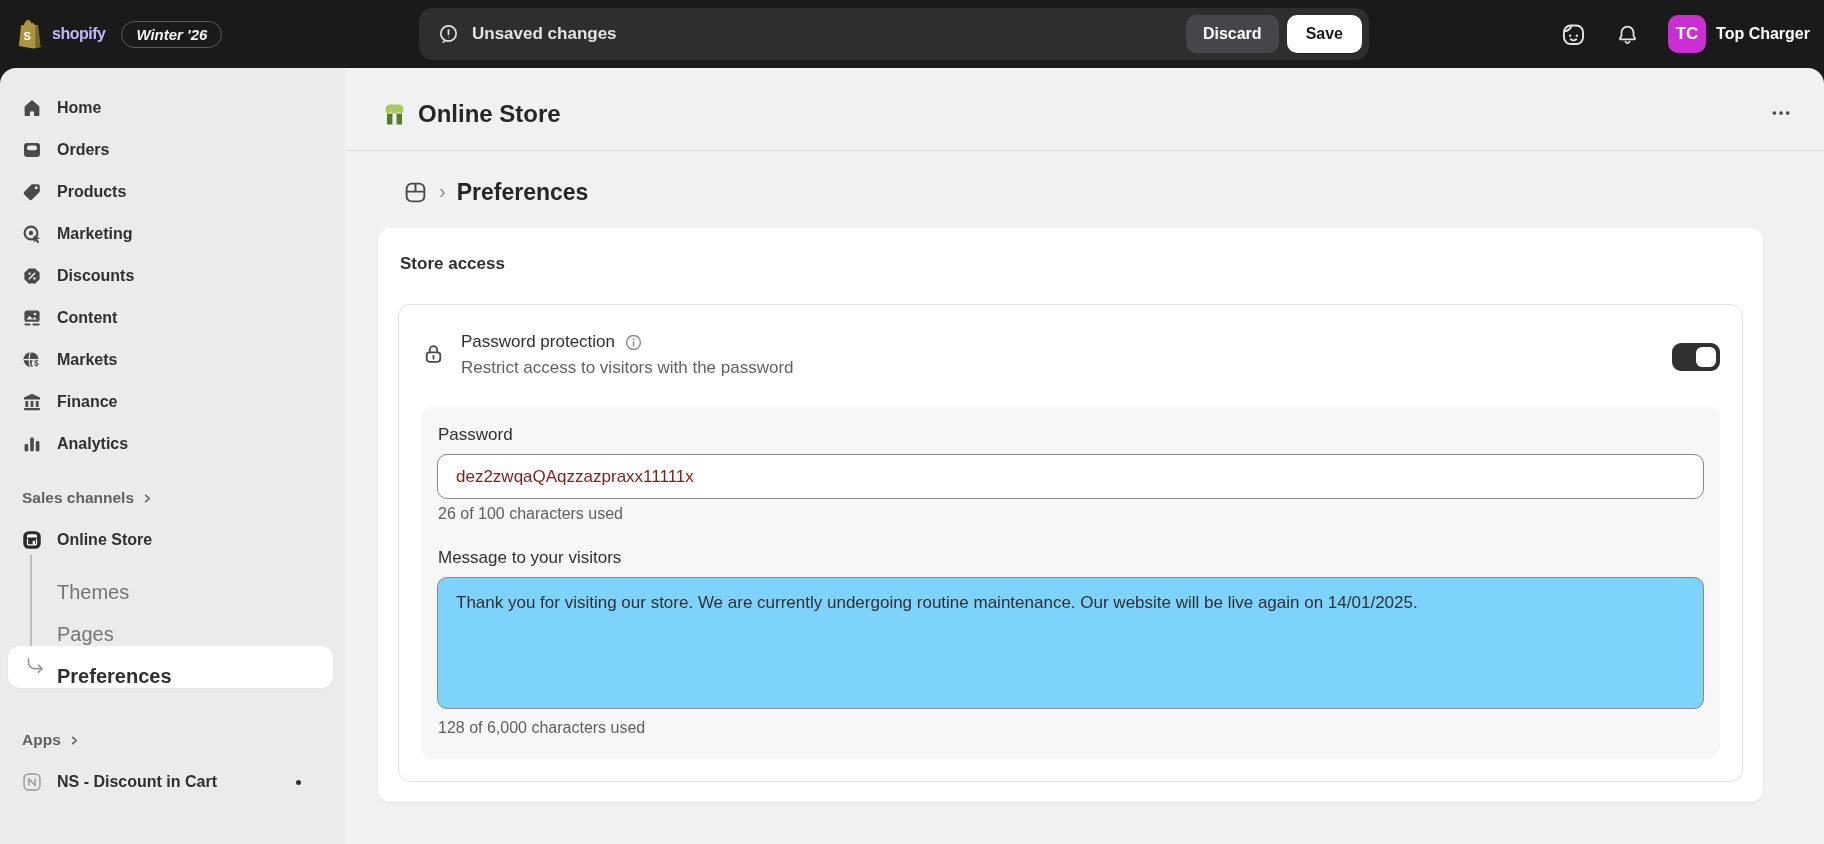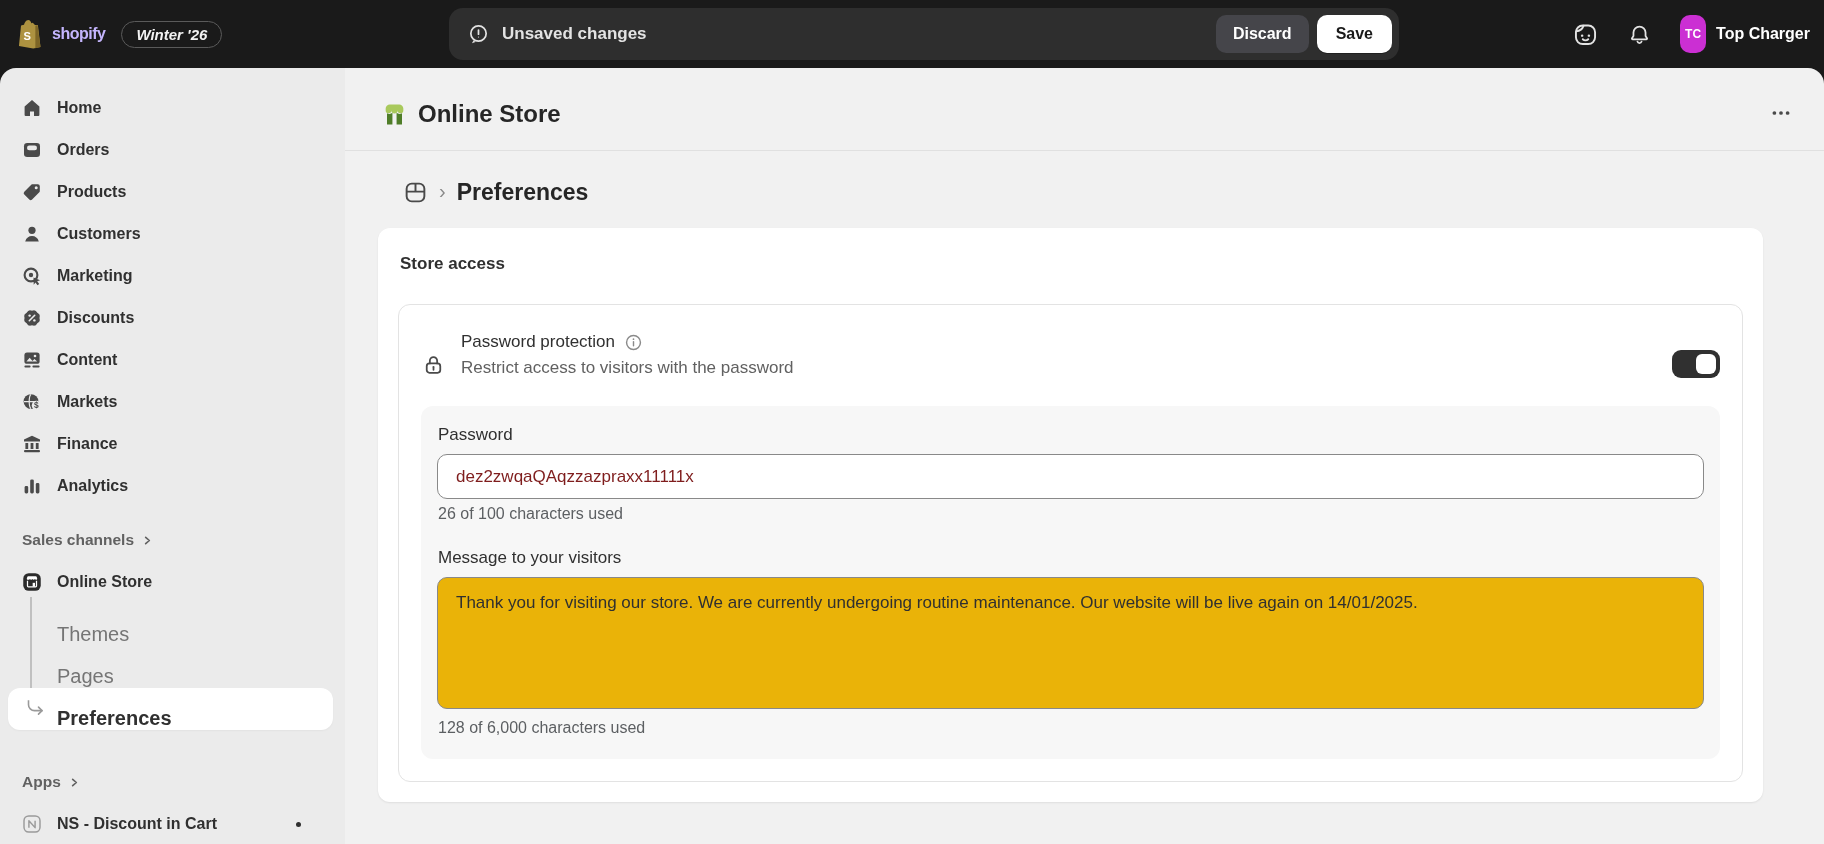--- a/index.html
+++ b/index.html
@@ -5,31 +5,31 @@
   * { margin:0; padding:0; box-sizing:border-box; }
   html,body { width:1824px; height:844px; overflow:hidden; }
   body { background:#1a1a1a; font-family:"Liberation Sans","DejaVu Sans",sans-serif; color:#303030; }
 
   
   .topbar { position:relative; height:68px; background:#1a1a1a; display:flex; align-items:center; padding:0 16px; }
   .brand { display:flex; align-items:center; gap:9px; }
   .brand-word { color:#c4b5fd; font-size:16px; font-weight:700; letter-spacing:-.5px; }
   .edition-badge { margin-left:16px; border:1.5px solid #5a5a5a; border-radius:999px; padding:4px 14px;
                    color:#f2f2f2; font-size:15px; font-style:italic; font-weight:700; }
-  .save-bar { position:absolute; left:449px; top:8px; width:950px; height:52px; background:#2e2e2e;
+  .save-bar { position:absolute; left:419px; top:8px; width:950px; height:52px; background:#2e2e2e;
               border-radius:14px; display:flex; align-items:center; padding:0 7px 0 18px; }
   .save-bar-msg { color:#e3e3e3; font-size:17px; font-weight:600; margin-left:12px; }
   .btn { border:none; height:38px; border-radius:10px; font-size:16px; font-weight:600; cursor:pointer;
          font-family:inherit; }
   .btn-discard { background:#45454a; color:#fff; padding:0 17px; margin-left:auto; margin-right:8px; }
   .btn-save { background:#fff; color:#1a1a1a; padding:0 19px; box-shadow:0 1px 0 rgba(0,0,0,.3); }
   .topbar-right { position:absolute; right:14px; top:0; height:68px; display:flex; align-items:center; gap:28px; }
   .icon-btn { background:none; border:none; cursor:pointer; display:flex; align-items:center; }
   .user-chip { display:flex; align-items:center; gap:10px; }
-  .avatar { width:26px; height:38px; border-radius:10px; background:#cb2fd3; color:#fff; font-size:12px;
+  .avatar { width:38px; height:38px; border-radius:10px; background:#cb2fd3; color:#fff; font-size:17px;
             font-weight:700; display:flex; align-items:center; justify-content:center; }
   .user-name { color:#fff; font-size:16px; font-weight:700; }
 
   
   .surface { height:776px; display:flex; border-radius:16px 16px 0 0; overflow:hidden; }
 
   
   .sidebar { width:345px; background:#ebebeb; padding:20px 0 0 0; flex:none; }
   .nav-item { height:40px; margin:0 12px 2px 8px; display:flex; align-items:center; padding-left:14px;
               border-radius:12px; font-size:16px; font-weight:600; color:#303030; cursor:pointer; }
@@ -54,34 +54,34 @@
   .more-btn { margin-left:auto; background:none; border:none; cursor:pointer; padding:6px; border-radius:8px; }
   .page-divider { height:1px; background:#e0e0e0; }
   .breadcrumb-row { display:flex; align-items:center; gap:11px; padding:28px 0 0 58px; }
   .bc-chevron { color:#8a8a8a; font-size:20px; margin-top:-2px; }
   .bc-title { font-size:23px; font-weight:700; color:#262626; }
 
   .card { margin:22px 61px 0 33px; background:#fff; border-radius:12px; box-shadow:0 1px 2px rgba(0,0,0,.08);
           padding:26px 20px 20px; }
   .card-title { font-size:17px; font-weight:700; color:#303030; margin-left:2px; }
   .setting-card { margin-top:30px; border:1px solid #e3e3e3; border-radius:12px; padding:26px 22px 22px; }
-  .setting-head { display:flex; align-items:flex-end; gap:15px; }
+  .setting-head { display:flex; align-items:center; gap:15px; }
   .setting-texts { padding-top:1px; }
   .setting-label-row { display:flex; align-items:center; gap:9px; font-size:17px; color:#303030; }
   .setting-desc { margin-top:6px; font-size:17px; color:#616161; }
   .toggle { margin-left:auto; flex:none; width:48px; height:28px; border:none; border-radius:9px; background:#303030;
             position:relative; cursor:pointer; margin-top:5px; }
   .toggle .knob { position:absolute; top:4px; right:4px; width:20px; height:20px; background:#fff; border-radius:6px; }
 
   .fields-panel { margin-top:28px; background:#f7f7f7; border-radius:12px; padding:19px 16px 22px; }
   .field-label { display:block; font-size:17px; color:#303030; margin:0 0 9px 1px; }
   .field-label.second { margin-top:25px; }
   .text-input { width:100%; height:45px; border:1px solid #898989; border-radius:10px; background:#fff;
                 font-size:17px; color:#7f1d1d; padding:0 18px; font-family:inherit; }
-  .text-area { width:100%; height:132px; border:1px solid #898989; border-radius:10px; background:#eab308;
+  .text-area { width:100%; height:132px; border:1px solid #898989; border-radius:10px; background:#7dd3fc;
                font-size:17px; color:#303030; padding:13px 18px; font-family:inherit; line-height:1.4; resize:none; }
   .helper { margin-top:6px; font-size:16px; color:#5c5f62; margin-left:1px; }
 </style>
 </head>
 <body>
 
 <header class="topbar">
   <div class="brand">
     <svg width="27" height="30" viewBox="0 0 24 27">
       <path fill="#ad9240" d="M19.6 5.8c0-.2-.2-.3-.4-.3l-2.3-.2-1.7-1.7c-.2-.2-.5-.1-.6-.1l-.9.3C13.2 2.3 12.4.9 10.9.9 8.7.9 7.5 3.7 7.1 5.1l-2 .6c-.6.2-.7.3-.8.9L2.5 24.2l12.8 2.4 6.6-1.5z"></path>
@@ -143,27 +143,20 @@
           <rect x="5" y="5.6" width="10" height="4.6" rx="2.3" fill="#ebebeb"></rect>
         </svg>
       <span>Orders</span>
     </div>
     <div class="nav-item">
       <svg class="nico" viewBox="0 0 20 20" fill="#4a4a4a">
           <path d="M10.8 2.2h5a2 2 0 012 2v5a1.6 1.6 0 01-.5 1.1l-7.2 7.2a2 2 0 01-2.8 0l-5-5a2 2 0 010-2.8l7.2-7.2c.3-.2.8-.3 1.3-.3z"></path>
           <circle cx="14.2" cy="5.8" r="1.5" fill="#ebebeb"></circle>
         </svg>
       <span>Products</span>
-    </div>
-    <div class="nav-item">
-      <svg class="nico" viewBox="0 0 20 20" fill="#4a4a4a">
-          <circle cx="10" cy="6.3" r="3.6"></circle>
-          <path d="M3.2 17.4c.9-3.4 3.6-5.3 6.8-5.3s5.9 1.9 6.8 5.3z"></path>
-        </svg>
-      <span>Customers</span>
     </div>
     <div class="nav-item">
       <svg class="nico" viewBox="0 0 20 20">
           <circle cx="9" cy="9" r="6.4" fill="none" stroke="#4a4a4a" stroke-width="2.1"></circle>
           <circle cx="9" cy="9" r="2.2" fill="#4a4a4a"></circle>
           <path fill="#4a4a4a" d="M11.5 11.5l6.5 2.8-2.8 1 2 2.7-1.7 1.2-2-2.7-1.8 2.2z"></path>
         </svg>
       <span>Marketing</span>
     </div>
     <div class="nav-item">

